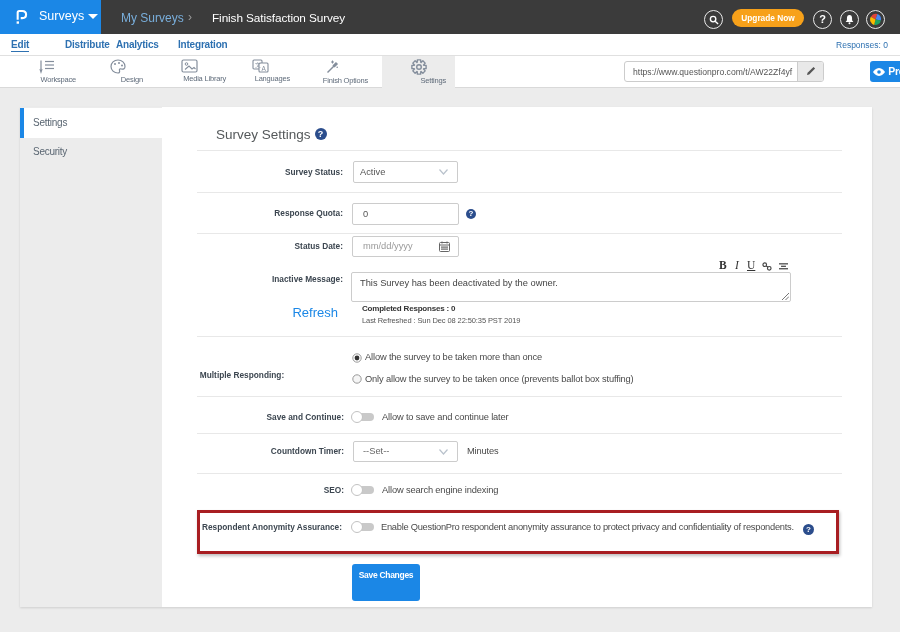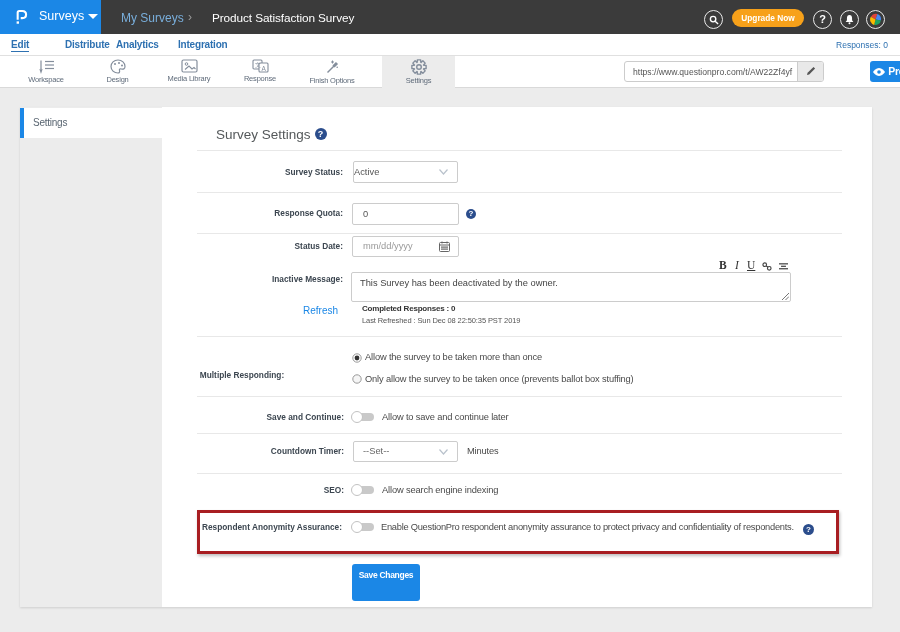--- a/index.html
+++ b/index.html
@@ -21,21 +21,21 @@
 
 
 #nav { position:absolute; left:0; top:34px; width:900px; height:22px; background:#fff; border-bottom:1px solid #e0e0e0; }
 .navitem { position:absolute; top:39px; color:#2e71b1; font-size:10px; font-weight:bold; letter-spacing:-0.2px; }
 #responses { position:absolute; left:0; top:40px; width:888px; text-align:right; color:#2e71b1; font-size:8.5px; }
 
 
 #toolbar { position:absolute; left:0; top:56px; width:900px; height:32px; background:#fff; border-bottom:1px solid #d9d9d9; }
 .titem { position:absolute; top:56px; height:32px; text-align:center; }
 .titem svg { display:block; margin:3px auto 0; }
-.titem .tlbl { font-size:7.5px; letter-spacing:-0.2px; color:#5f6b7a; display:block; margin-top:1px; }
+.titem .tlbl { font-size:7.5px; letter-spacing:-0.2px; color:#5f6b7a; display:block; margin-top:1px;text-align:right; }
 #tab-settings { position:absolute; left:382px; top:56px; width:73px; height:32px; background:#ececec; }
 #urlbox { position:absolute; left:624px; top:61px; width:200px; height:21px; border:1px solid #ccc; border-radius:3px; background:#fff; overflow:hidden; }
 #urltxt { position:absolute; left:8px; top:5px; font-size:8.6px; color:#555; white-space:nowrap; }
 #urlpencil { position:absolute; right:0; top:0; width:26px; height:19px; background:#e9e9e9; border-left:1px solid #ccc; text-align:center; }
 #preview { position:absolute; left:831px; top:61px; width:59px; height:21px; background:#1b87e6; border-radius:3px; color:#fff; font-size:10.5px; font-weight:bold; text-align:center; line-height:21px; letter-spacing:-0.3px;margin-left:39px; }
 
 
 #card { position:absolute; left:20px; top:107px; width:852px; height:500px; background:#fff; box-shadow:0 1px 2px rgba(0,0,0,0.12); }
 #sidebar { position:absolute; left:0; top:0; width:142px; height:500px; background:#ececec; }
 .sideitem { position:absolute; left:0; width:142px; height:28px; line-height:28px; padding-left:13px; font-size:10px; letter-spacing:-0.25px; color:#5a6672; }
@@ -61,21 +61,21 @@
 <div id="hdr"></div>
 <div id="hdr-blue"></div>
 <svg id="logo" width="13" height="16" viewBox="0 0 17 19">
   <path d="M3.5 13 L3.5 3.6 Q3.5 1.6 5.5 1.6 L9.5 1.6 Q14.5 1.6 14.5 6.3 Q14.5 11 9.5 11 L7.5 11" fill="none" stroke="#fff" stroke-width="2.7"></path>
   <rect x="2.1" y="15.2" width="3.1" height="3.1" fill="#fff"></rect>
 </svg>
 <div id="surveys-lbl">Surveys</div>
 <div id="surveys-caret"></div>
 <div id="crumb1">My Surveys</div>
 <div id="crumb-sep">›</div>
-<div id="crumb2">Product Satisfaction Survey</div>
+<div id="crumb2">Finish Satisfaction Survey</div>
 <div class="hdr-circ" style="left:704px;">
   <svg width="10" height="10" viewBox="0 0 11 11" style="margin-top:3px;">
       <circle cx="4.5" cy="4.5" r="3" fill="none" stroke="#fff" stroke-width="1.5"></circle>
       <line x1="6.8" y1="6.8" x2="10" y2="10" stroke="#fff" stroke-width="1.5"></line>
     </svg>
 </div>
 <div id="upg">Upgrade Now</div>
 <div class="hdr-circ" style="left:813px; font-size:11px; font-weight:bold; line-height:16px;">?</div>
 <div class="hdr-circ" style="left:840px;">
   <svg width="11" height="11" viewBox="0 0 12 12" style="margin-top:2px;">
@@ -131,21 +131,21 @@
     </svg>
   <span class="tlbl">Media Library</span>
 </div>
 <div class="titem" style="left:230px; width:60px;">
   <svg width="17" height="14" viewBox="0 0 17 14">
       <rect x="1" y="1" width="9" height="9" rx="1" fill="none" stroke="#848e9c" stroke-width="1.1"></rect>
       <rect x="7" y="4" width="9" height="9" rx="1" fill="#fff" stroke="#848e9c" stroke-width="1.1"></rect>
       <text x="3" y="8" font-size="6" fill="#848e9c">文</text>
       <text x="9.5" y="11.5" font-size="6.5" fill="#848e9c">A</text>
     </svg>
-  <span class="tlbl">Response</span>
+  <span class="tlbl">Languages</span>
 </div>
 <div class="titem" style="left:296px; width:72px;">
   <svg width="16" height="16" viewBox="0 0 16 16">
       <g stroke="#848e9c" fill="none">
         <line x1="3.5" y1="13.5" x2="10" y2="7" stroke-width="1.4"></line>
         <line x1="9.5" y1="7.5" x2="13" y2="4" stroke-width="3"></line>
         <line x1="8.5" y1="1.5" x2="8.5" y2="4.5" stroke-width="1"></line>
         <line x1="7" y1="3" x2="10" y2="3" stroke-width="1"></line>
         <circle cx="13.2" cy="8.2" r="0.8" fill="#848e9c" stroke="none"></circle>
       </g>
@@ -169,34 +169,35 @@
       </svg></div>
 </div>
 <div id="preview"><svg width="12" height="8" viewBox="0 0 12 8" style="vertical-align:-1px; margin-right:3px;">
       <path d="M6 0 C9 0 11 2.5 12 4 C11 5.5 9 8 6 8 C3 8 1 5.5 0 4 C1 2.5 3 0 6 0 Z" fill="#fff"></path>
       <circle cx="6" cy="4" r="1.8" fill="#1b87e6"></circle>
     </svg>Preview</div>
 
 <div id="card">
   <div id="sidebar"></div>
   <div id="side-active">Settings</div>
+  <div class="sideitem" style="top:31px;">Security</div>
 </div>
 
 <div id="title">Survey Settings<span class="qmark" style="vertical-align:2px; margin-left:4px;">?</span></div>
 
 <div class="divider" style="top:150px;"></div>
 <div class="divider" style="top:192px;"></div>
 <div class="divider" style="top:233px;"></div>
 <div class="divider" style="top:336px;"></div>
 <div class="divider" style="top:396px;"></div>
 <div class="divider" style="top:433px;"></div>
 <div class="divider" style="top:473px;"></div>
 
 <div class="flabel" style="left:143px; top:167px;">Survey Status:</div>
-<div class="inp" style="left:353px; top:161px; width:105px; height:22px; line-height:20px; ">Active
+<div class="inp" style="left:353px; top:161px; width:105px; height:22px; line-height:20px; padding-left:6px;">Active
   <svg width="9" height="6" viewBox="0 0 9 6" style="position:absolute; right:9px; top:7px;">
       <path d="M0.5 0.5 L4.5 5 L8.5 0.5" fill="none" stroke="#b9c2cc" stroke-width="1.2"></path>
     </svg>
 </div>
 
 <div class="flabel" style="left:143px; top:208px;">Response Quota:</div>
 <div class="inp" style="left:352px; top:203px; width:107px; height:22px; line-height:20px; padding-left:10px;">0</div>
 <span class="qmark" style="position:absolute; left:466px; top:209px; width:10px; height:10px; font-size:8px; line-height:10px;">?</span>
 
 <div class="flabel" style="left:143px; top:241px;">Status Date:</div>
@@ -234,21 +235,21 @@
 <div class="flabel" style="left:143px; top:274px;">Inactive Message:</div>
 <div class="inp" style="left:351px; top:272px; width:440px; height:30px; padding:5px 0 0 8px; font-size:9.3px; color:#444;">This Survey has been deactivated by the owner.
   <svg style="position:absolute; right:1px; bottom:1px;" width="7" height="7" viewBox="0 0 7 7">
       <g stroke="#777" stroke-width="1">
         <line x1="0" y1="7" x2="7" y2="0"></line>
         <line x1="3.5" y1="7" x2="7" y2="3.5"></line>
       </g>
     </svg>
 </div>
 
-<div class="abs" style="left:138px; top:305px; width:200px; text-align:right; font-size:10px; color:#1b87e6;">Refresh</div>
+<div class="abs" style="left:138px; top:305px; width:200px; text-align:right; font-size:13px; color:#1b87e6;">Refresh</div>
 <div class="abs" style="left:362px; top:304px; font-size:8px; letter-spacing:-0.2px; font-weight:bold; color:#333;">Completed Responses : 0</div>
 <div class="abs" style="left:362px; top:316px; font-size:7.5px; letter-spacing:-0.1px; color:#555;">Last Refreshed : Sun Dec 08 22:50:35 PST 2019</div>
 
 <div class="flabel" style="left:142px; top:370px;text-align:center;">Multiple Responding:</div>
 <svg class="abs" style="left:352px; top:353px;" width="10" height="10" viewBox="0 0 10 10">
     <circle cx="5" cy="5" r="4.2" fill="none" stroke="#999" stroke-width="1"></circle>
     <circle cx="5" cy="5" r="2.4" fill="#333"></circle>
   </svg>
 <div class="body-txt" style="left:365px; top:352px;">Allow the survey to be taken more than once</div>
 <svg class="abs" style="left:352px; top:374px;" width="10" height="10" viewBox="0 0 10 10">

